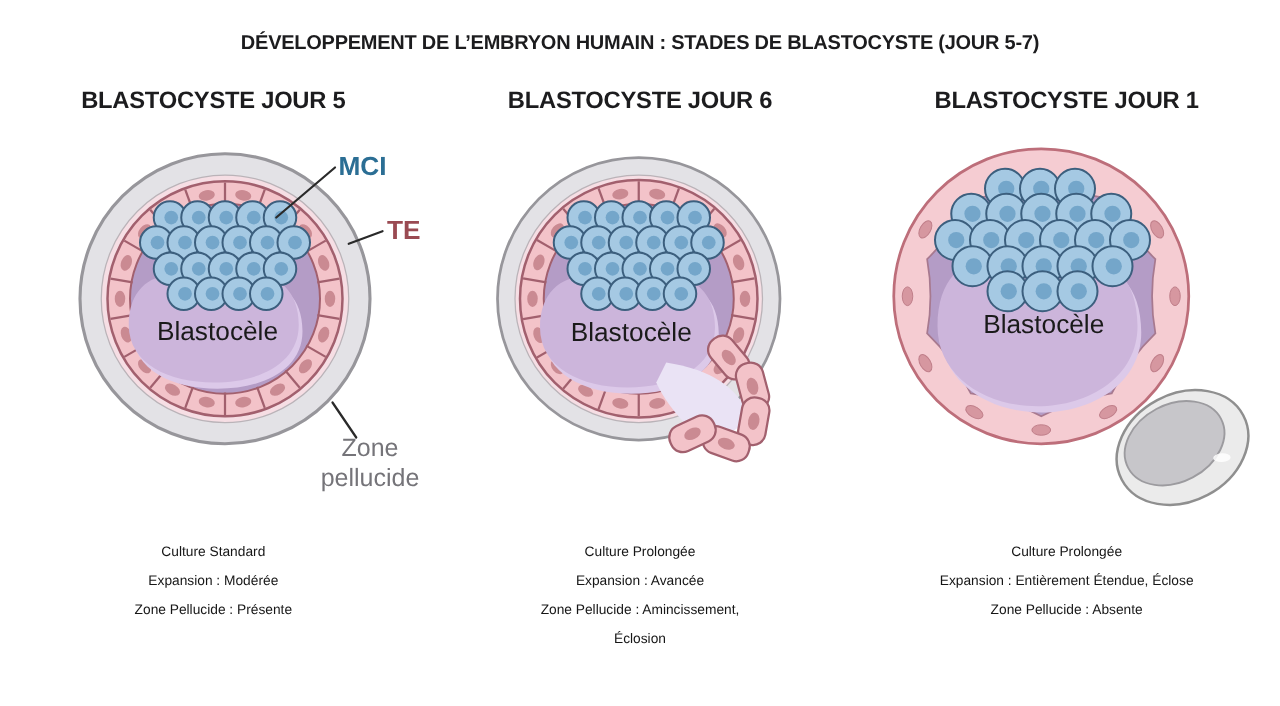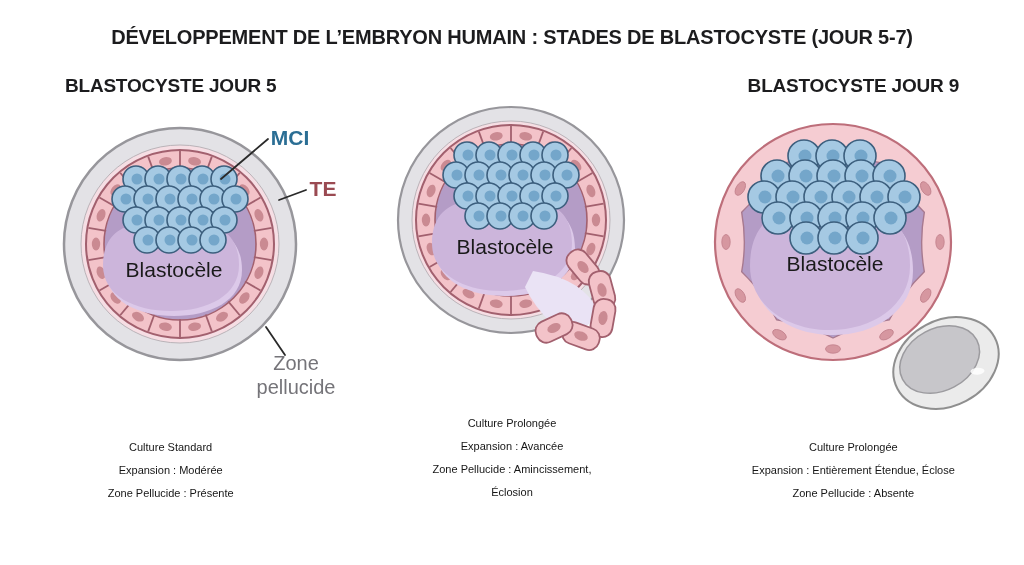--- a/index.html
+++ b/index.html
@@ -3,21 +3,21 @@
 <meta charset="utf-8">
 <style>
   html,body{margin:0;padding:0;}
   body{
     width:1024px;height:565px;background:#ffffff;overflow:hidden;
     font-family:"Liberation Sans", sans-serif;color:#1c1c1e;
   }
   .canvas{width:1024px;height:565px;position:relative;}
   h1.main-title{
     margin:26px 10px 0;text-align:center;
-    font-size:20px;font-weight:700;letter-spacing:-0.2px;color:var(--title-text,#1c1c1e);
+    font-size:16px;font-weight:700;letter-spacing:-0.2px;color:var(--title-text,#1c1c1e);
     white-space:nowrap;
   }
   .panels{display:flex;width:1024px;margin-top:26px;}
   .panel{width:341.33px;display:flex;flex-direction:column;align-items:center;}
   .panel h2{
     margin:0 0 2px;font-size:19px;font-weight:700;letter-spacing:-0.2px;
     text-align:center;color:var(--title-text,#1c1c1e);white-space:nowrap;
   }
   .panel svg{display:block;}
   .caption{
@@ -148,20 +148,21 @@
           <text class="ann-zona" x="296" y="271">Zone</text>
           <text class="ann-zona" x="296" y="295">pellucide</text>
         </g>
       </svg>
       <p class="caption">Culture Standard
 Expansion : Modérée
 Zone Pellucide : Présente</p>
     </section>
 
     <section class="panel">
+      <h2>BLASTOCYSTE JOUR 6</h2>
       <svg width="341" height="335" viewBox="0 0 341 335">
         <g>
           <circle class="zona" cx="170" cy="145" r="113" stroke-width="2.2"></circle>
           <circle class="zona-gap" cx="170" cy="145" r="99"></circle>
         </g>
         <g>
           <circle class="te-ring" cx="170" cy="145" r="95"></circle>
           <circle class="interior" cx="170" cy="145" r="76"></circle>
           <use href="#seg6"></use>
             <use href="#seg6" transform="rotate(20 170 145)"></use>
@@ -218,21 +219,21 @@
         </g>
         <text class="cavity-label" x="164" y="179">Blastocèle</text>
       </svg>
       <p class="caption">Culture Prolongée
 Expansion : Avancée
 Zone Pellucide : Amincissement,
 Éclosion</p>
     </section>
 
     <section class="panel">
-      <h2>BLASTOCYSTE JOUR 9</h2>
+      <h2>BLASTOCYSTE JOUR 1</h2>
       <svg width="341" height="335" viewBox="0 0 341 335">
         <g>
           <circle class="ring7" cx="150" cy="143" r="118"></circle>
           <path class="interior7" d="M 150 47 Q 176.6 61.2 206.4 65.3 Q 219.6 92.4 241.3 113.3 Q 236 143 241.3 172.7 Q 219.6 193.6 206.4 220.7 Q 176.6 224.8 150 239 Q 123.4 224.8 93.6 220.7 Q 80.4 193.6 58.7 172.7 Q 64 143 58.7 113.3 Q 80.4 92.4 93.6 65.3 Q 123.4 61.2 150 47 Z"></path>
           <g>
             <ellipse class="nuc7" cx="242.7" cy="89.5" rx="7.5" ry="4.2" transform="rotate(60 242.7 89.5)"></ellipse>
             <ellipse class="nuc7" cx="257" cy="143" rx="7.5" ry="4.2" transform="rotate(90 257 143)"></ellipse>
             <ellipse class="nuc7" cx="242.7" cy="196.5" rx="7.5" ry="4.2" transform="rotate(120 242.7 196.5)"></ellipse>
             <ellipse class="nuc7" cx="203.5" cy="235.7" rx="7.5" ry="4.2" transform="rotate(150 203.5 235.7)"></ellipse>
             <ellipse class="nuc7" cx="150" cy="250" rx="7.5" ry="4.2"></ellipse>

